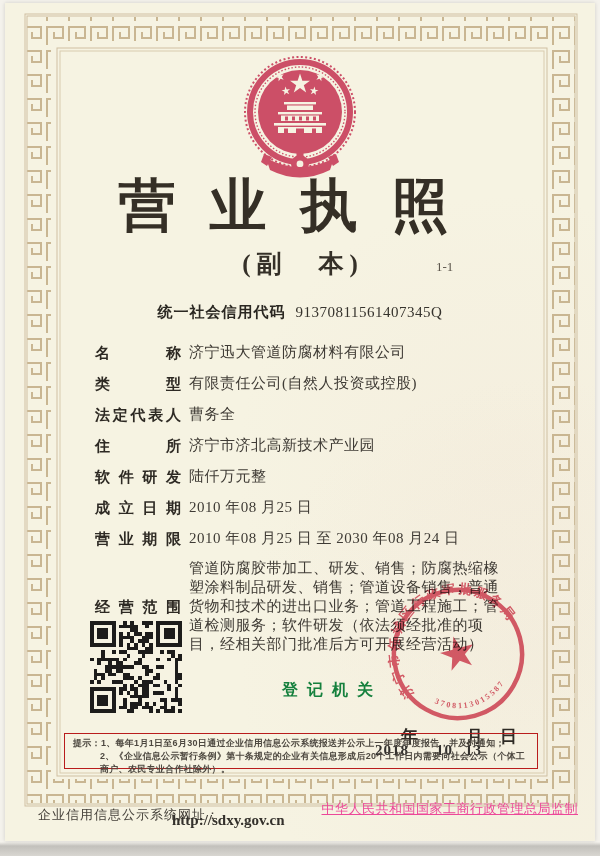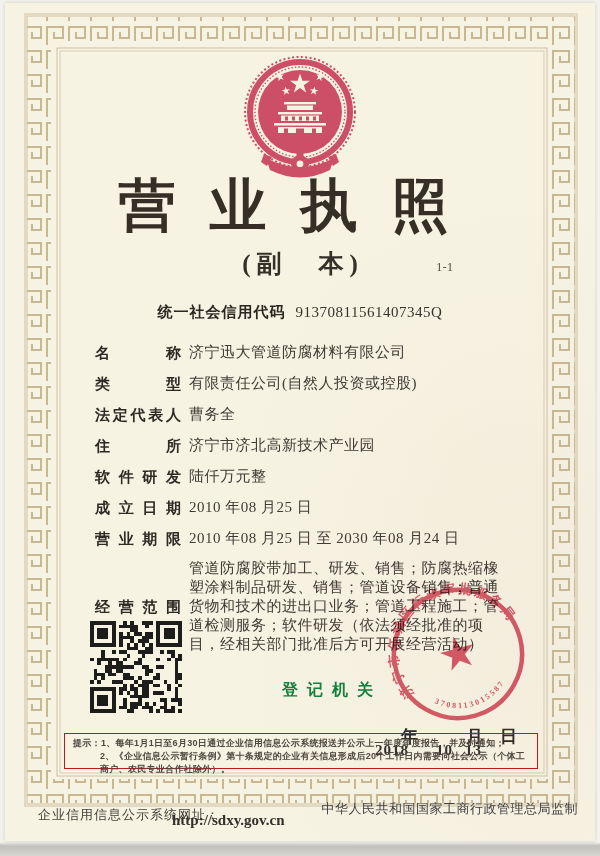--- a/index.html
+++ b/index.html
@@ -77,21 +77,21 @@
   .notes .n2{margin-left:27px;}
   .footer-left{
     position:absolute;left:38px;top:806px;font-size:13px;color:#45413a;letter-spacing:1px;
   }
   .footer-url{
     position:absolute;left:172px;top:812px;font-size:15px;font-weight:700;color:#33302b;
     font-family:"Liberation Serif", serif;
   }
   .footer-right{
     position:absolute;left:0;top:800px;width:578px;text-align:right;
-    font-size:13px;color:#404040;letter-spacing:.5px;
+    font-size:13px;color:#ec4899;letter-spacing:.5px;text-decoration:underline;
   }
   svg text{font-family:"Liberation Serif", serif;}
 </style>
 </head>
 <body>
 
 <div class="paper"></div>
 
 <svg class="frame" width="600" height="856" aria-hidden="true">
   <defs>

